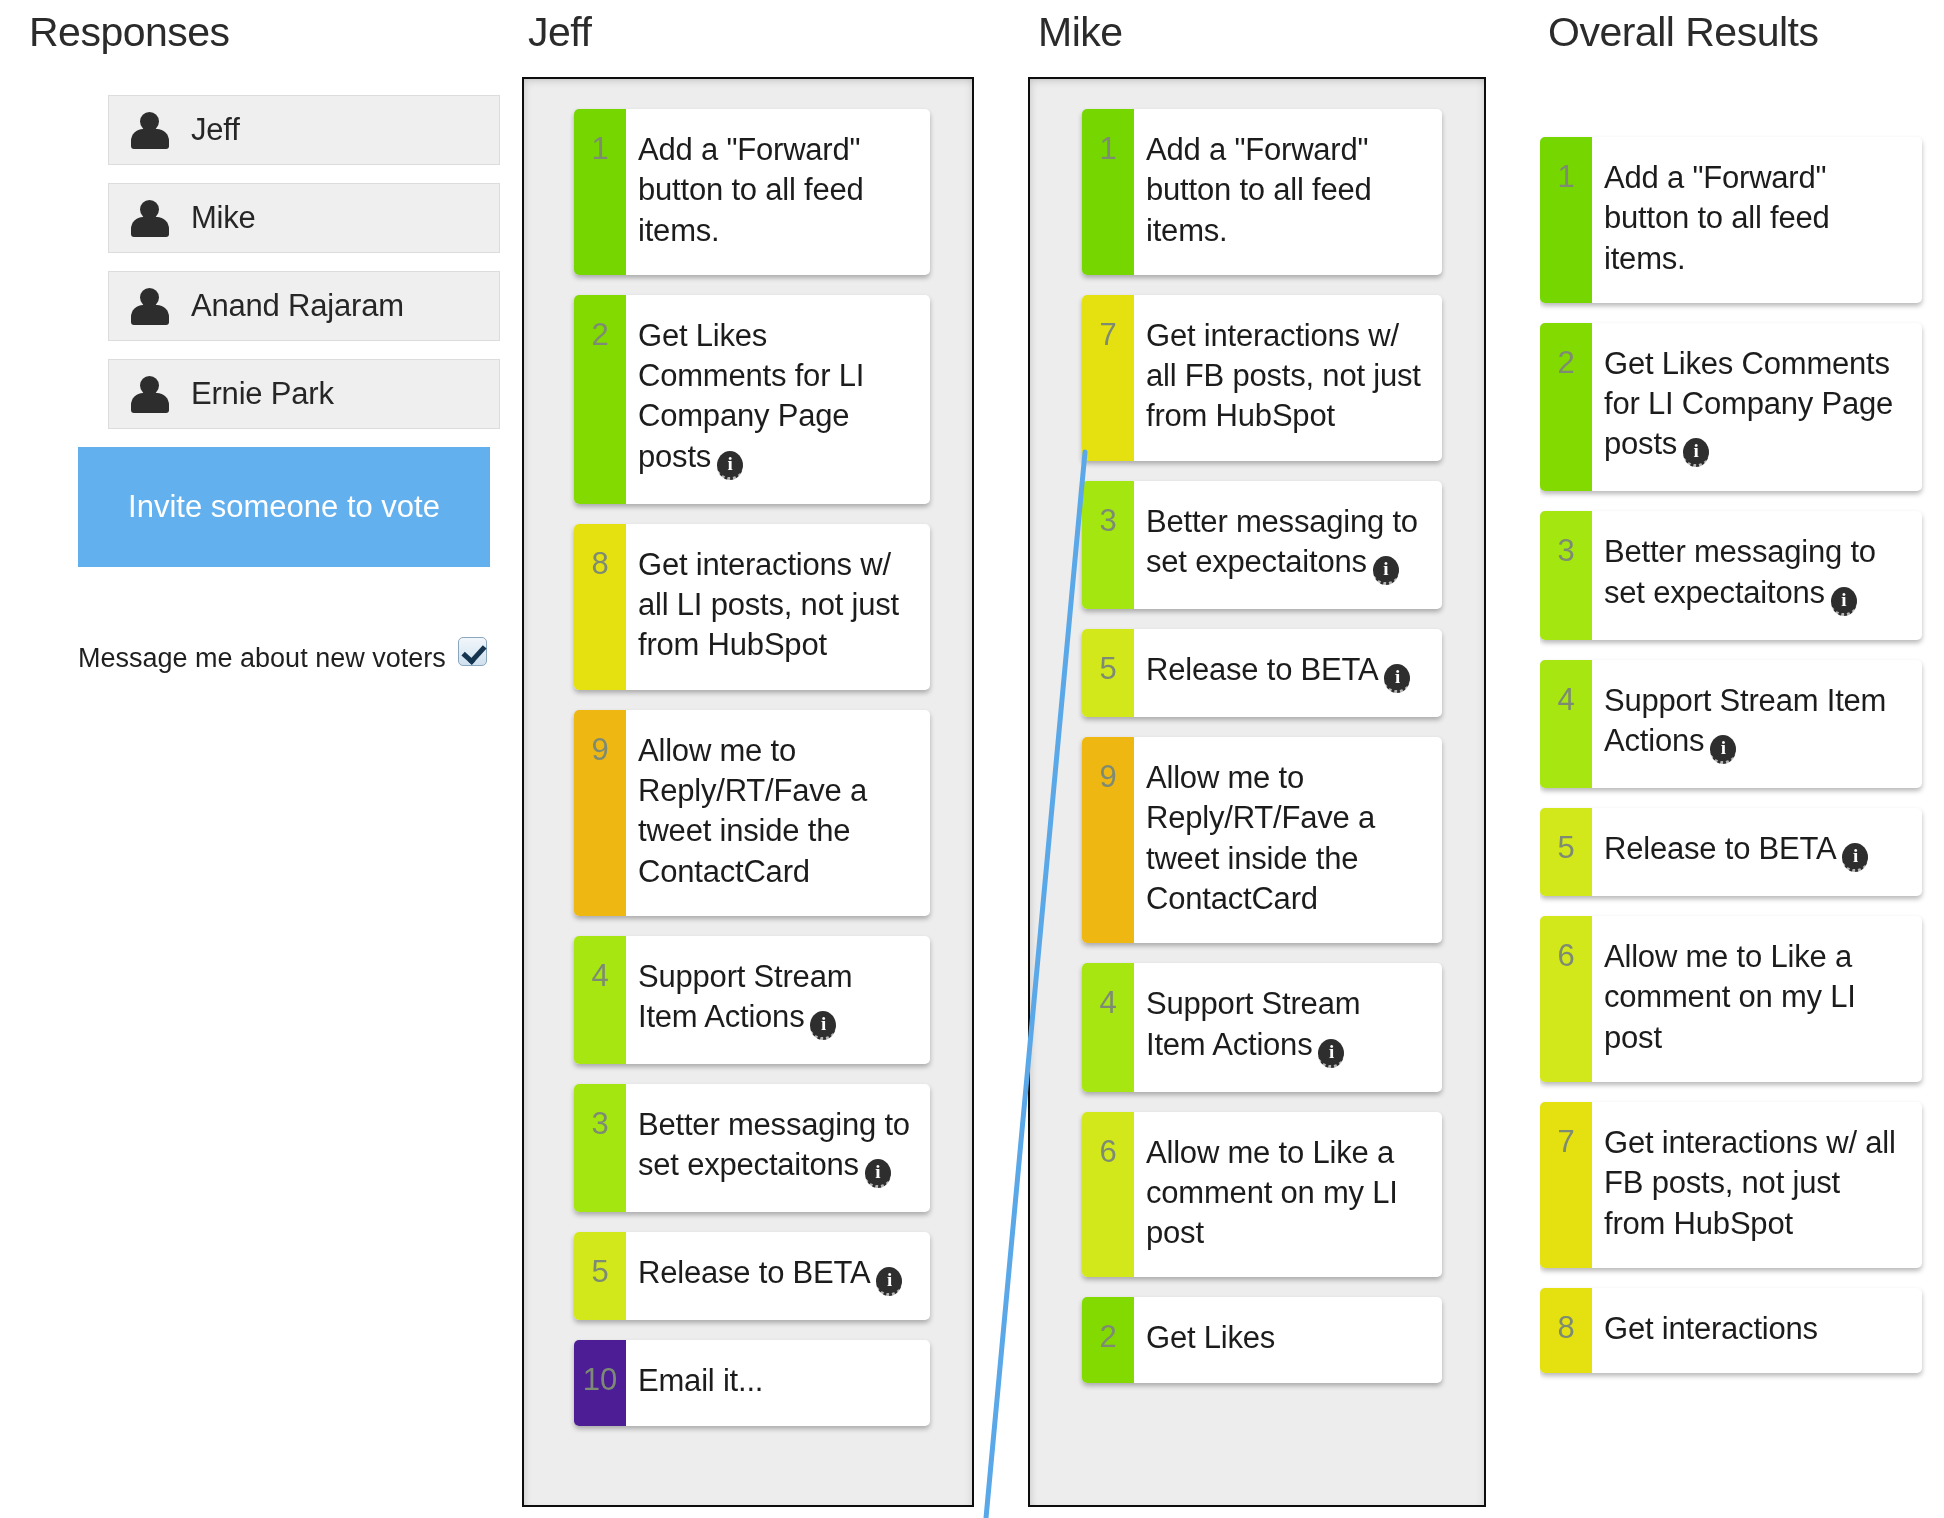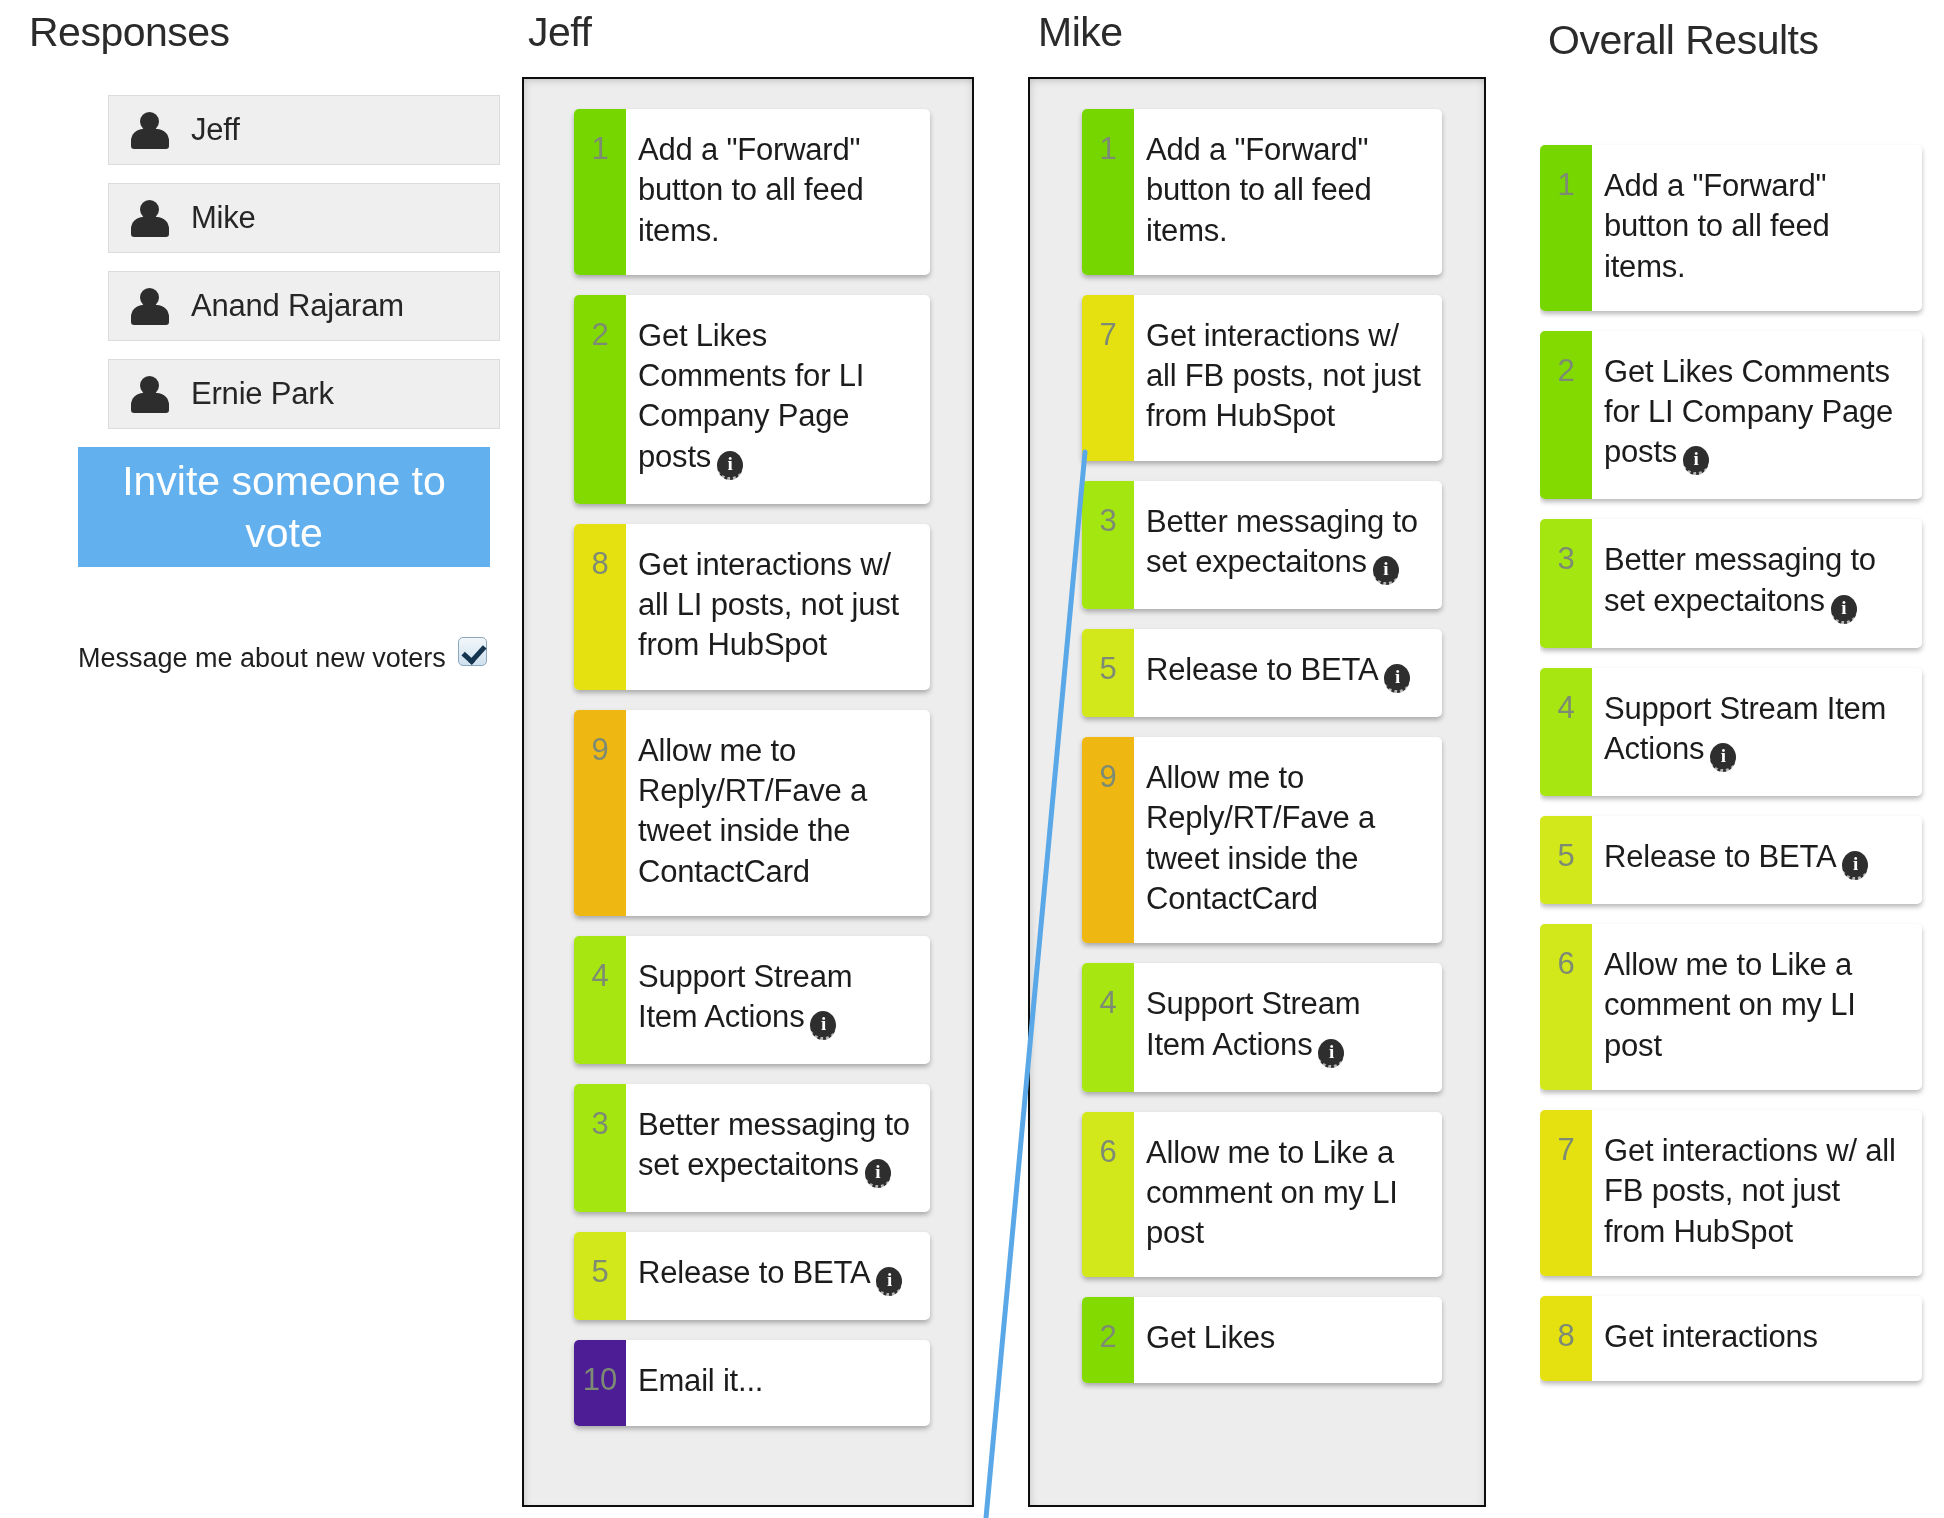--- a/index.html
+++ b/index.html
@@ -68,21 +68,21 @@
     letter-spacing: -0.2px;
   }
 
   .invite-btn {
     margin-top: 4px;
     margin-left: 54px;
     width: 412px;
     height: 120px;
     background: #63b0ef;
     color: #ffffff;
-    font-size: 41px;
+    font-size: 31px;
     font-weight: 400;
     line-height: 1.28;
     display: flex;
     align-items: center;
     justify-content: center;
     text-align: center;
     padding: 0 40px;
     cursor: pointer;
     border: none;
   }
@@ -119,21 +119,21 @@
     transform: rotate(42deg);
   }
 
   
   #col-jeff     { left: 522px; width: 452px; }
   #col-mike     { left: 1028px; width: 458px; }
   #col-overall  { left: 1540px; width: 404px; }
 
   #col-jeff .col-title    { margin-left: 6px; margin-top: 12px; }
   #col-mike .col-title    { margin-left: 10px; margin-top: 12px; }
-  #col-overall .col-title { margin-left: 8px; margin-top: 20px; }
+  #col-overall .col-title { margin-left: 8px; margin-top: 12px; }
 
   .dropzone {
     margin-top: 24px;
     background: #ededed;
     border: 2px solid #0d0d0d;
     padding: 30px 0 0 0;
     height: 1430px;
     overflow: hidden;
     position: relative;
     box-shadow: inset 5px 6px 9px -5px rgba(0,0,0,0.18),

